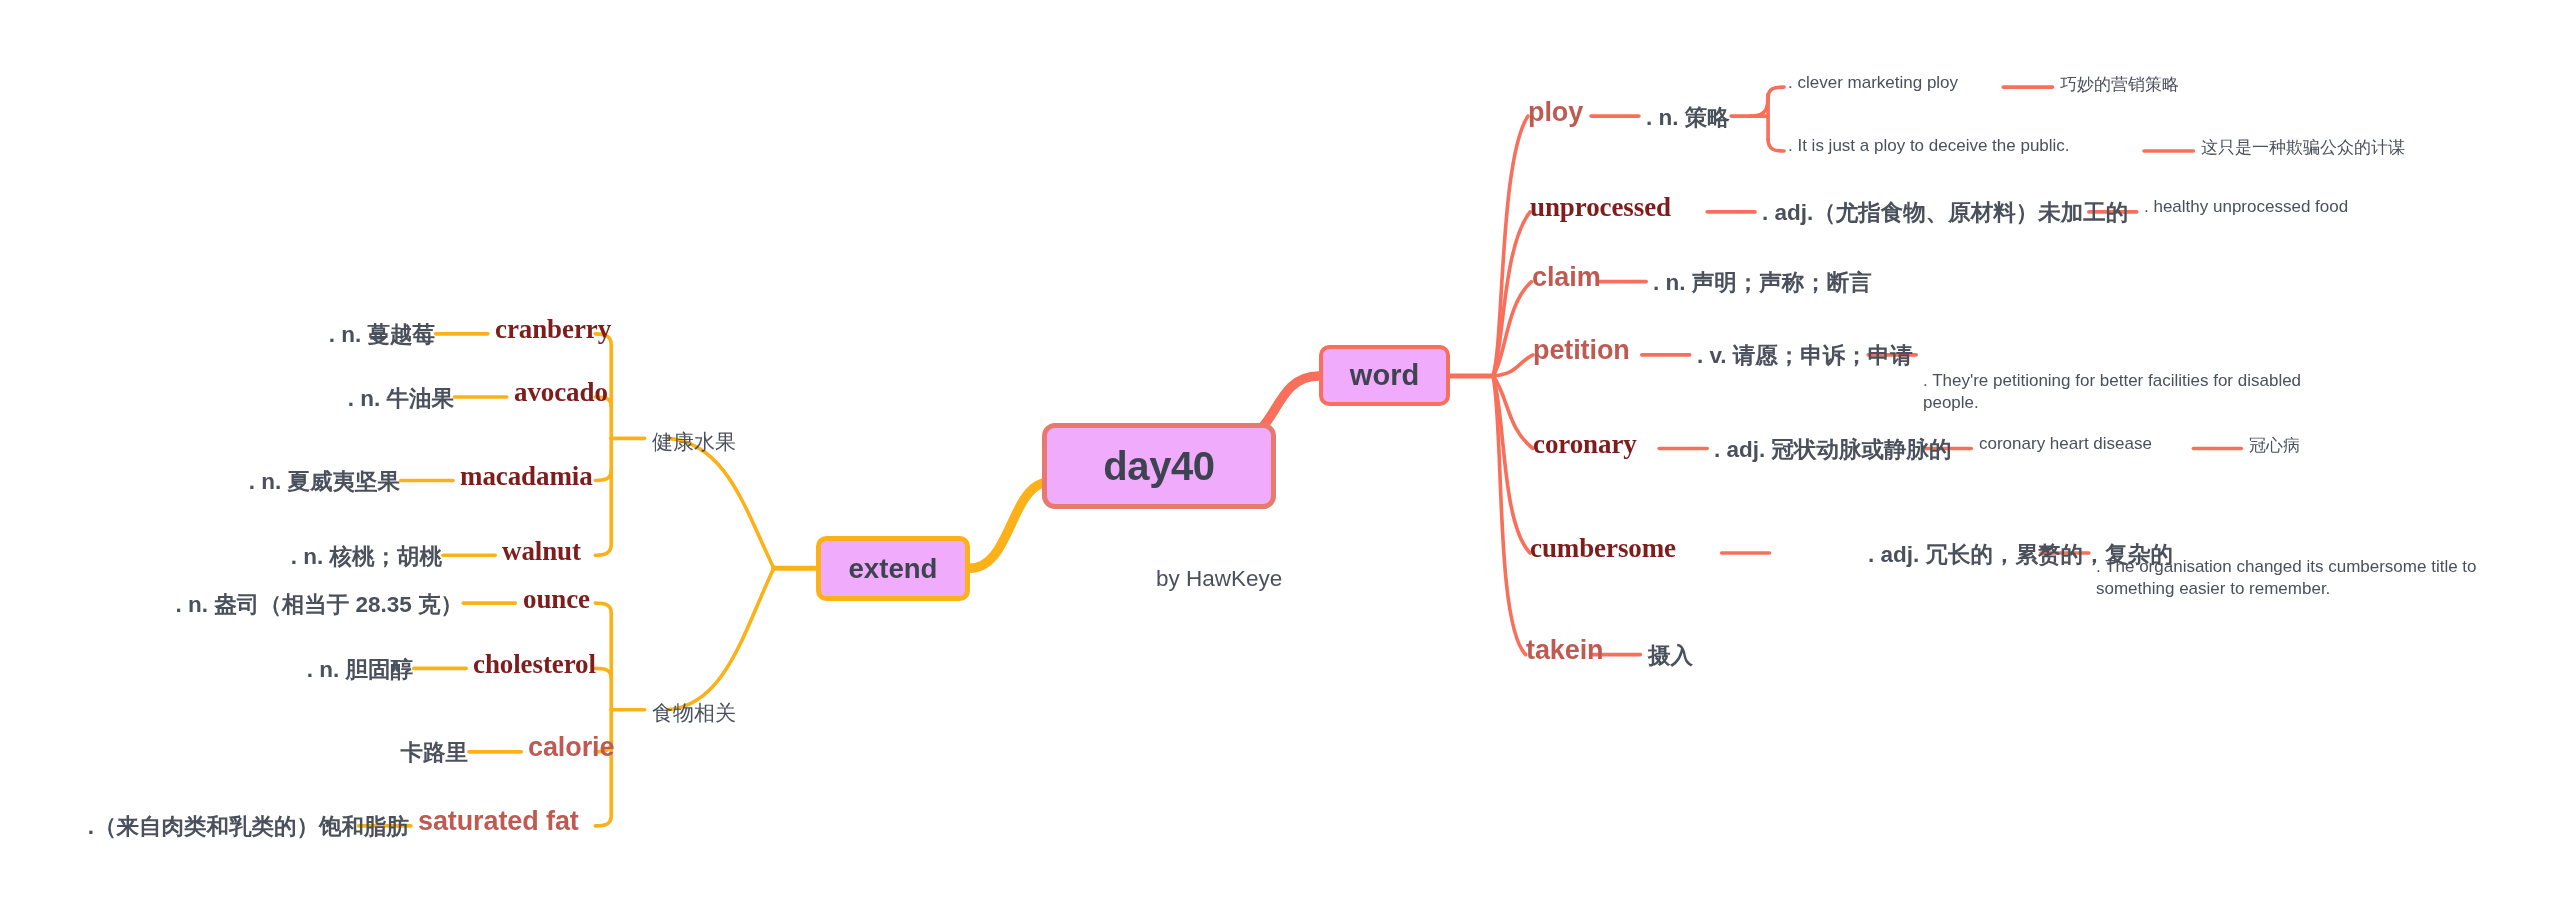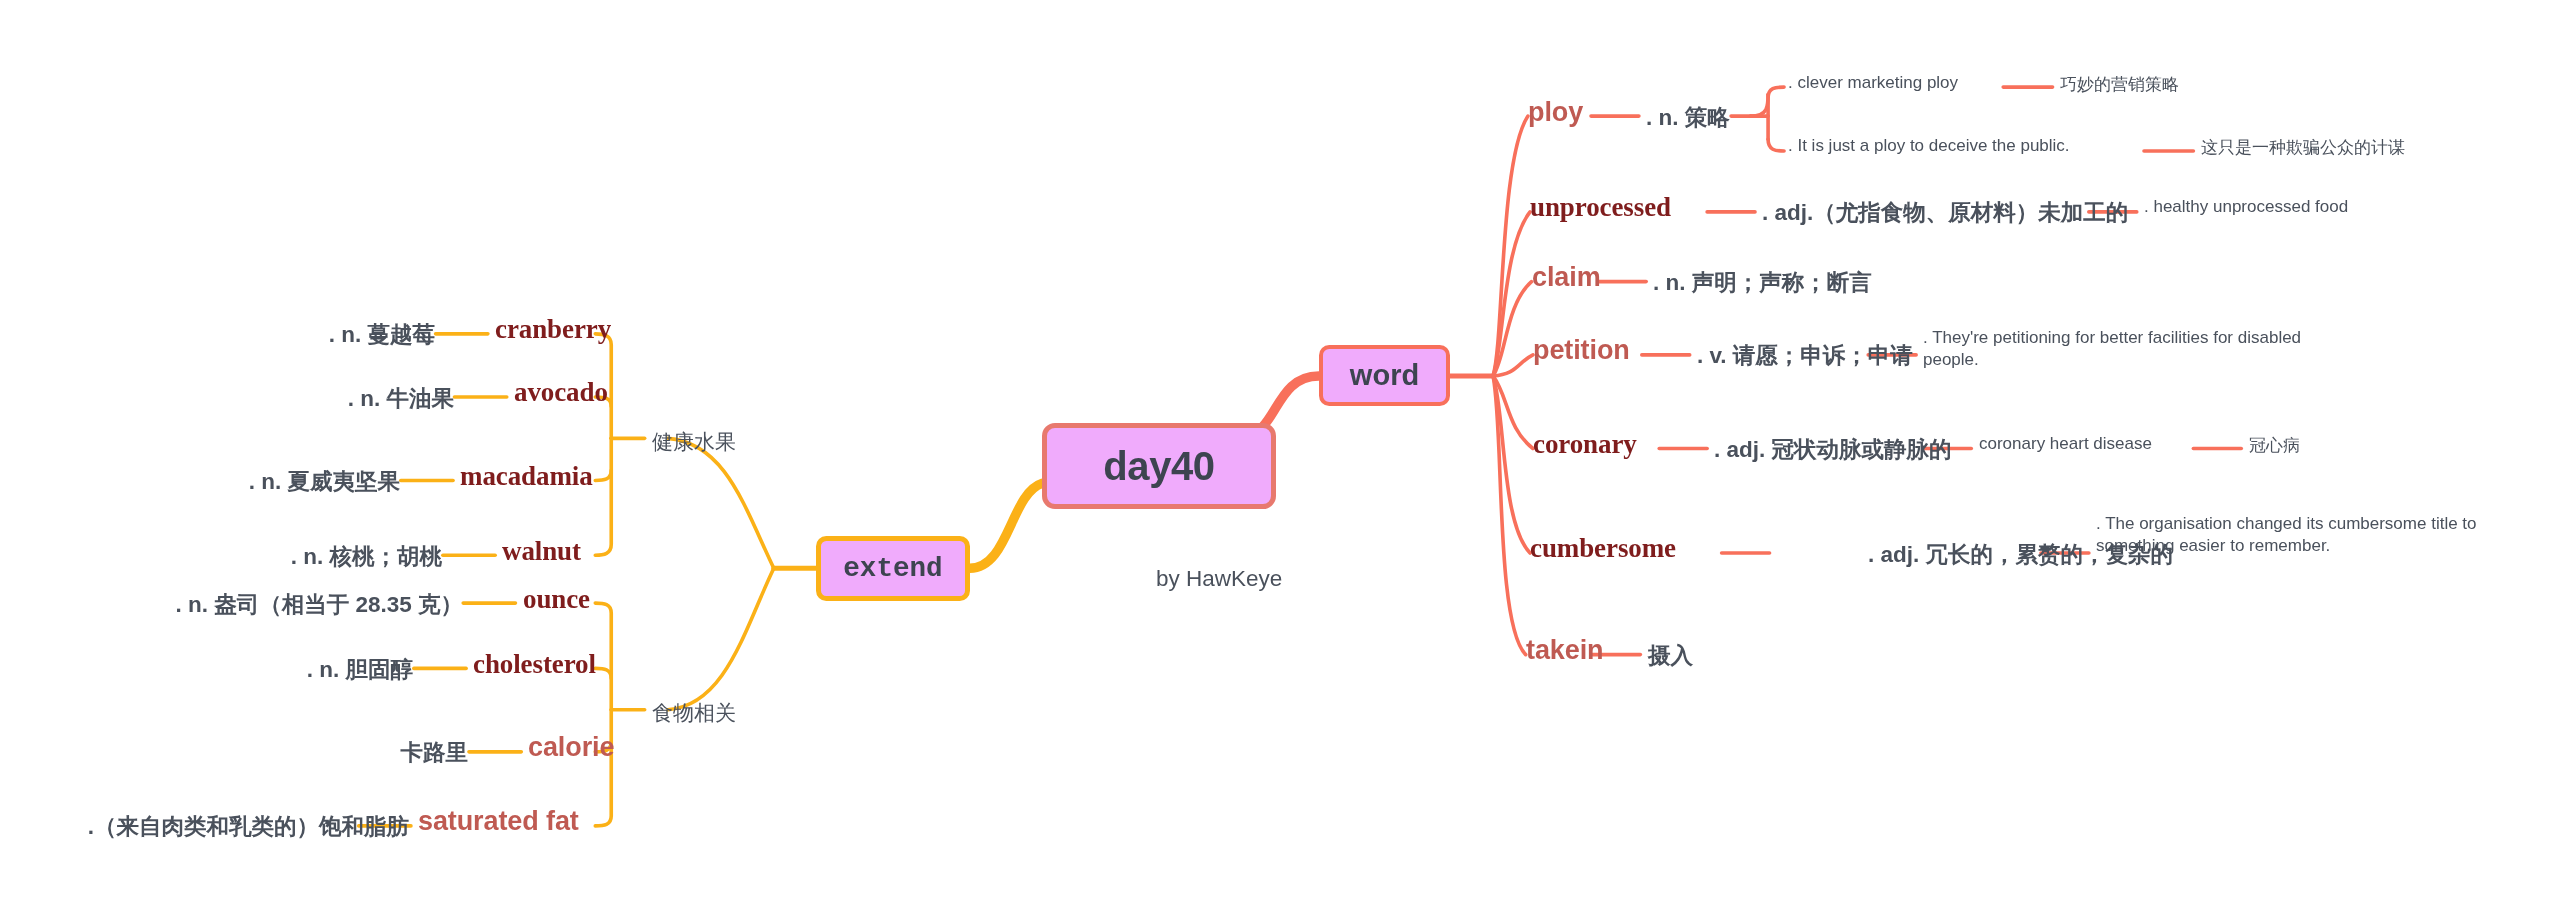--- a/index.html
+++ b/index.html
@@ -23,33 +23,33 @@
   #root-box .lbl{font-size:40px;font-weight:bold;color:#3d4450;letter-spacing:-0.4px;}
 
   #word-box{
     left:1319px;top:345px;width:131px;height:61px;
     border:4.4px solid #f8705b;border-radius:10.2px;
   }
   #word-box .lbl{font-size:29px;font-weight:bold;color:#3d4450;}
 
   #extend-box{
     left:816px;top:536px;width:154px;height:65px;
-    border:5.1px solid #fbb117;border-radius:10.2px;font-family:Liberation Mono, monospace;
+    border:5.1px solid #fbb117;border-radius:10.2px;
   }
   #extend-box .lbl{font-size:27.6px;font-weight:bold;color:#3d4450;}
 
   
   #byline{
     position:absolute;left:1156px;top:566px;
     font-size:22.5px;color:#4a515c;white-space:nowrap;
   }
 
   
   .t{position:absolute;white-space:nowrap;color:#454c59;}
-  .t.wrap{white-space:normal;}
+  .t.wrap{white-space:normal;margin-top:43px;}
 
   .kw{font-weight:bold;font-size:27px;letter-spacing:-0.1px;}
   .kw.dark{color:#7f1d1d;font-family:Liberation Serif, serif;}
   .kw.red{color:#bf5a52;}
 
   .def{font-size:22.5px;color:#4a515c;font-weight:700;}
   .ex{font-size:17px;color:#4a515c;font-weight:400;}
 
   .cat{font-size:21px;color:#4a515c;}
 

